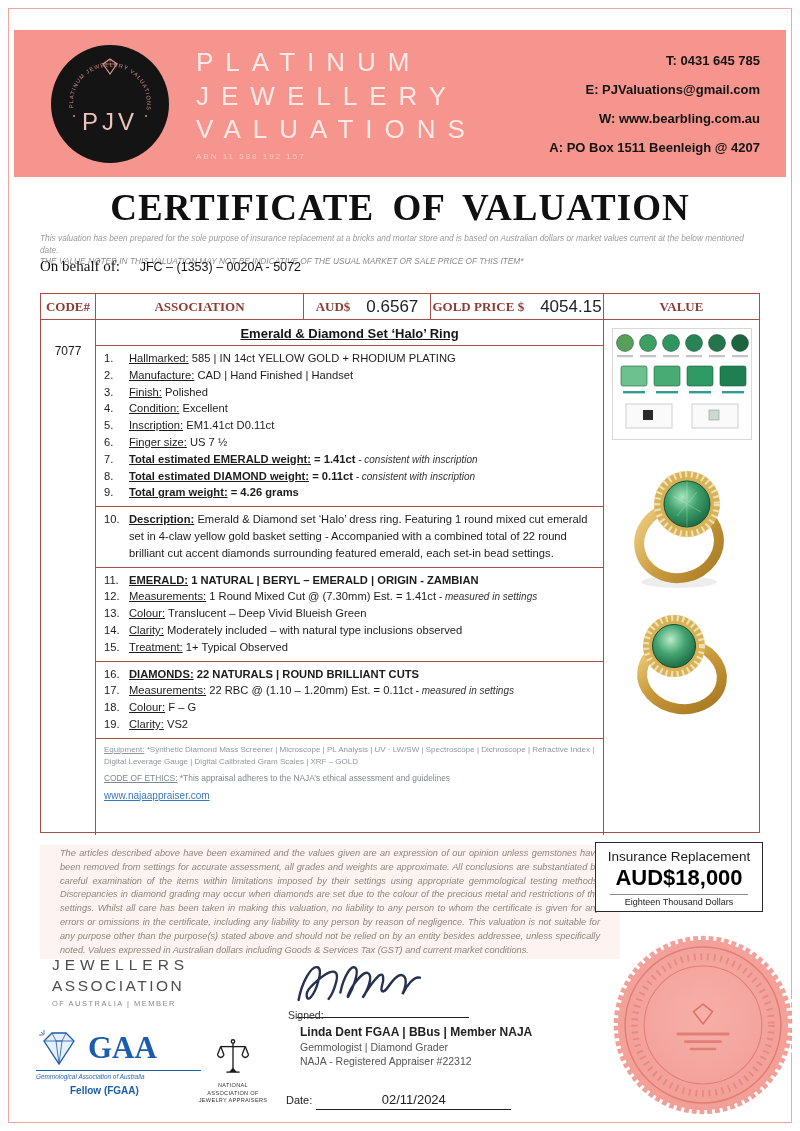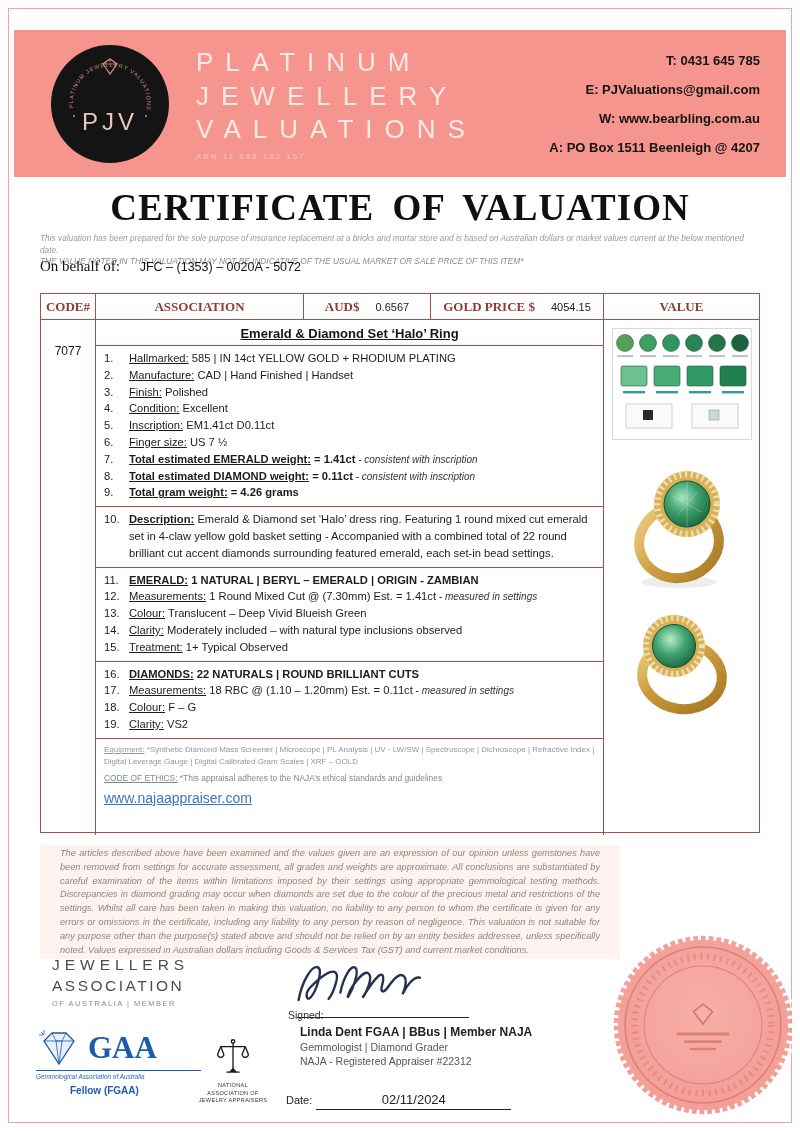--- a/index.html
+++ b/index.html
@@ -28,39 +28,39 @@
   .behalf .bv{font-family:"Liberation Sans",sans-serif;font-size:12.5px;margin-left:16px;}
 
   
   .tbl{position:absolute;top:293px;left:40px;width:720px;height:540px;border:1px solid #a64e47;
        box-sizing:border-box;}
   .t-head{display:grid;grid-template-columns:55px 208px 127px 173px 155px;height:25px;
           border-bottom:1px solid #a64e47;}
   .t-head>div{display:flex;align-items:center;justify-content:center;border-right:1px solid #a64e47;
               font-family:"Liberation Serif",serif;font-weight:700;color:#8d3b35;font-size:13px;}
   .t-head>div:last-child{border-right:none;}
-  .t-head .hv{font-family:"Liberation Sans",sans-serif;font-weight:400;color:#222;font-size:11px;margin-left:16px;}
+  .t-head .hv{font-family:"Liberation Sans",sans-serif;font-weight:400;color:#222;font-size:17px;margin-left:16px;}
   .t-body{display:grid;grid-template-columns:55px 508px 155px;height:515px;}
   .c-code{border-right:1px solid #a64e47;text-align:center;padding-top:24px;font-size:12px;color:#1a1a1a;}
   .c-desc{border-right:1px solid #a64e47;overflow:hidden;}
   .item-title{text-align:center;font-size:13px;font-weight:700;text-decoration:underline;
               padding:6px 0 4px;border-bottom:1px solid #a64e47;color:#151515;}
   .grp{padding:4px 8px 5px;}
   .bt{border-top:1px solid #a64e47;}
   .item{display:flex;font-size:11.2px;line-height:1.5;color:#1c1c1c;}
   .item .num{width:25px;flex:0 0 auto;}
   .item .ib{flex:1;}
   .item .lbl{text-decoration:underline;text-underline-offset:1px;}
   .item.b .lbl,.item.b .txt{font-weight:700;}
   .item.lb .lbl{font-weight:700;}
   .item .sfx{font-style:italic;font-size:10px;color:#333;}
   .equip{padding:5px 8px 4px;font-size:8px;color:#8e989e;line-height:1.55;}
   .equip .lbl3{text-decoration:underline;}
   .ethics{margin-top:3px;font-size:8.4px;color:#7e8a90;}
-  .site{display:inline-block;margin-top:3px;font-size:14px;color:#3a76c2;text-decoration:underline;cursor:pointer;}
+  .site{display:inline-block;margin-top:3px;font-size:10px;color:#3a76c2;text-decoration:underline;cursor:pointer;}
   .c-value{padding:8px 6px;display:flex;flex-direction:column;align-items:center;}
   .c-value svg{flex:0 0 auto;}
 
   
   .vpanel{position:absolute;top:842px;left:595px;width:168px;border:1.2px solid #2a2a2a;
           text-align:center;padding:6px 4px 4px;box-sizing:border-box;background:#fff;}
   .vp-title{font-size:13.5px;color:#1a1a1a;}
   .vp-amount{font-size:22px;font-weight:700;color:#000;margin-top:1px;}
   .vp-div{border-top:1px solid #8a8a8a;margin:3px 10px 2px;}
   .vp-words{font-size:9px;color:#222;}
@@ -233,35 +233,35 @@
             </div>
         </div>
 
         <div class="grp bt">
           <div class="item b">
               <span class="num">16.</span>
               <span class="ib"><span class="lbl">DIAMONDS:</span><span class="txt"> 22 NATURALS | ROUND BRILLIANT CUTS</span></span>
             </div>
           <div class="item">
               <span class="num">17.</span>
-              <span class="ib"><span class="lbl">Measurements:</span><span class="txt"> 18 RBC @ (1.10 – 1.20mm) Est. = 0.11ct</span><span class="sfx"> - measured in settings</span></span>
+              <span class="ib"><span class="lbl">Measurements:</span><span class="txt"> 22 RBC @ (1.10 – 1.20mm) Est. = 0.11ct</span><span class="sfx"> - measured in settings</span></span>
             </div>
           <div class="item">
               <span class="num">18.</span>
               <span class="ib"><span class="lbl">Colour:</span><span class="txt"> F – G</span></span>
             </div>
           <div class="item">
               <span class="num">19.</span>
               <span class="ib"><span class="lbl">Clarity:</span><span class="txt"> VS2</span></span>
             </div>
         </div>
 
         <div class="equip bt">
           <div><span class="lbl3">Equipment:</span><span> *Synthetic Diamond Mass Screener | Microscope | PL Analysis | UV · LW/SW | Spectroscope | Dichroscope | Refractive Index | Digital Leverage Gauge | Digital Calibrated Gram Scales | XRF – GOLD</span></div>
-          <div class="ethics"><span class="lbl3">CODE OF ETHICS:</span><span> *This appraisal adheres to the NAJA’s ethical standards and guidelines</span></div>
+          <div class="ethics"><span class="lbl3">CODE OF ETHICS:</span><span> *This appraisal adheres to the NAJA’s ethical assessment and guidelines</span></div>
           <a class="site">www.najaappraiser.com</a>
         </div>
       </div>
 
       <div class="c-value">
 
         <svg viewBox="0 0 140 112" width="140" height="112">
           <rect x="0.5" y="0.5" width="139" height="111" fill="#ffffff" stroke="#d8d8d8"></rect>
           <circle cx="13" cy="15" r="8.5" fill="#57a05a" stroke="#1b4d33" stroke-width=".5"></circle>
           <circle cx="36" cy="15" r="8.5" fill="#3e9e63" stroke="#1b4d33" stroke-width=".5"></circle>
@@ -334,20 +334,26 @@
             </g>
           </defs>
           <use href="#r2g"></use>
           <use href="#r2g" transform="translate(0,218) scale(1,-0.45)" opacity=".16"></use>
         </svg>
       </div>
     </div>
   </div>
 
   <div class="legal">The articles described above have been examined and the values given are an expression of our opinion unless gemstones have been removed from settings for accurate assessment, all grades and weights are approximate. All conclusions are substantiated by careful examination of the items within limitations imposed by their settings using appropriate gemmological testing methods. Discrepancies in diamond grading may occur when diamonds are set due to the colour of the precious metal and restrictions of the settings. Whilst all care has been taken in making this valuation, no liability to any person to whom the certificate is given for any errors or omissions in the certificate, including any liability to any person by reason of negligence. This valuation is not suitable for any purpose other than the purpose(s) stated above and should not be relied on by an entity besides addressee, unless specifically noted. Values expressed in Australian dollars including Goods &amp; Services Tax (GST) and current market conditions.</div>
+  <div class="vpanel">
+    <div class="vp-title">Insurance Replacement</div>
+    <div class="vp-amount">AUD$18,000</div>
+    <div class="vp-div"></div>
+    <div class="vp-words">Eighteen Thousand Dollars</div>
+  </div>
 
   <div class="jaa">
     <div class="j1">JEWELLERS</div>
     <div class="j2">ASSOCIATION</div>
     <div class="j3">OF AUSTRALIA  |  MEMBER</div>
   </div>
 
   <svg class="sig" viewBox="0 0 180 72">
     <path d="M6,52 C10,34 20,18 26,20 C32,22 24,44 18,50 C14,54 12,46 18,40 C28,30 40,22 44,26 C48,30 40,48 36,52
              M48,46 C52,30 60,18 64,22 C68,26 60,44 56,50 C54,53 56,46 62,38 C70,28 76,24 78,30 C80,36 72,50 70,52

